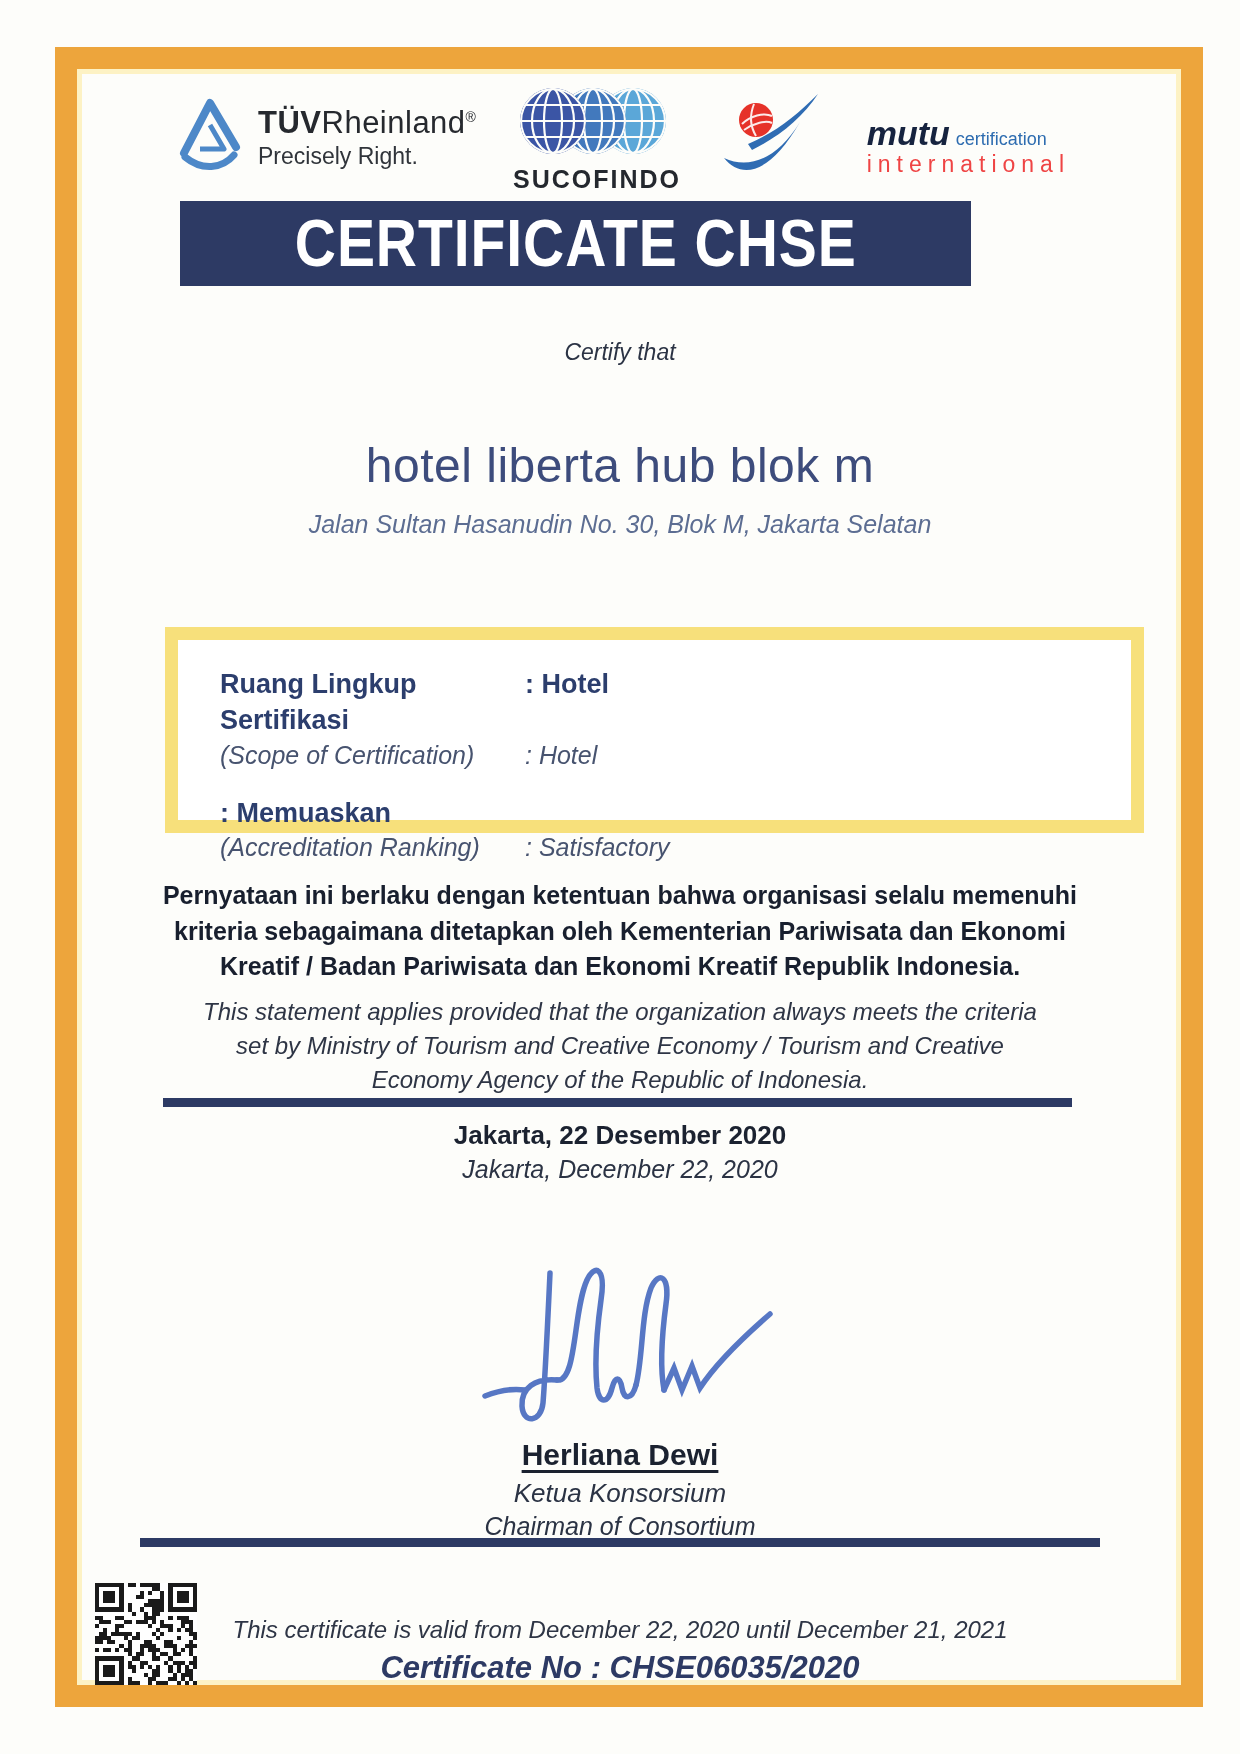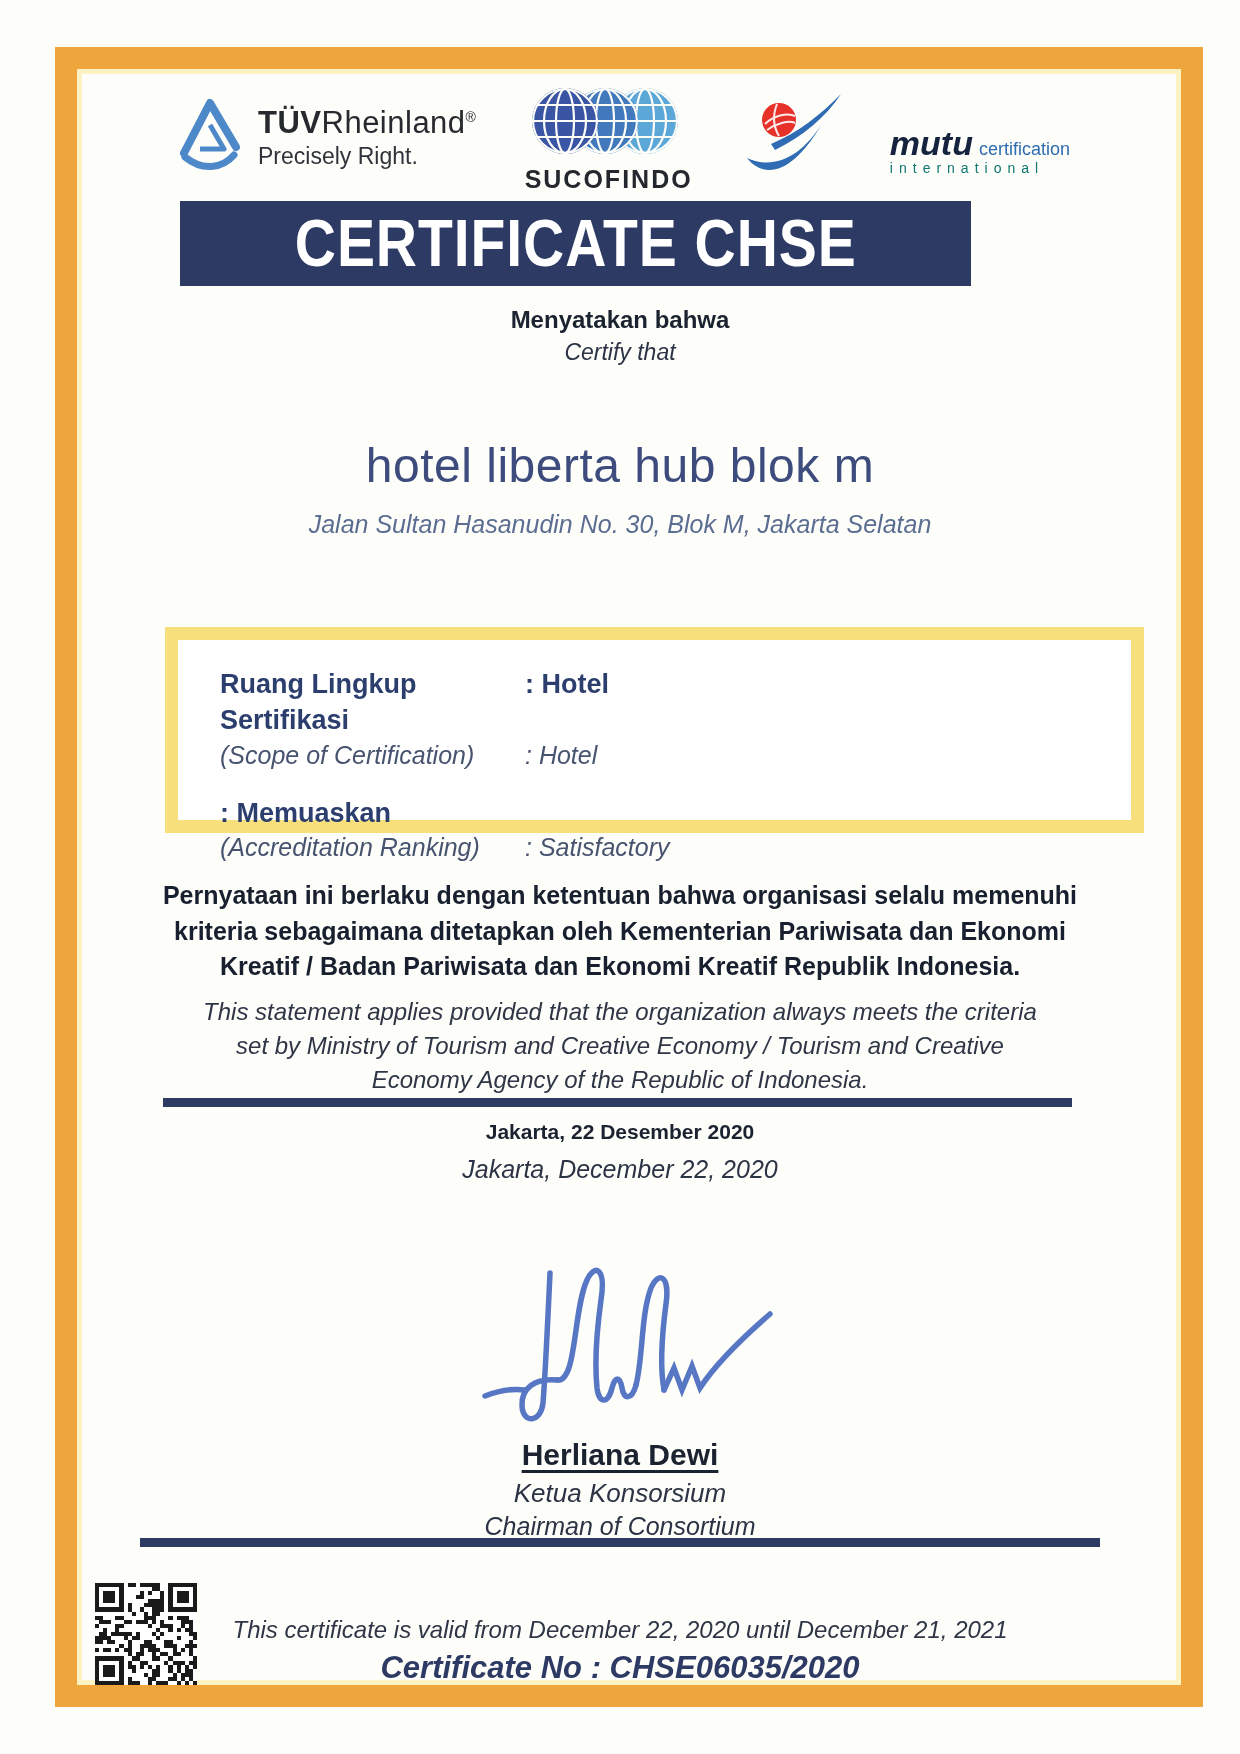--- a/index.html
+++ b/index.html
@@ -24,21 +24,21 @@
   .tuv-text .brand b { font-weight:bold; }
   .tuv-text .reg { font-size:14px; vertical-align:super; color:#26292e; }
   .tuv-text .tagline { font-size:23px; color:#30343a; margin-top:2px; }
   .suco { display:flex; flex-direction:column; align-items:center; margin-top:4px; }
   .suco-label { font-size:25px; font-weight:bold; color:#24282e; letter-spacing:2px; margin-top:4px; }
   .mutu { display:flex; align-items:flex-end; gap:4px; }
   .mutu-text { display:flex; flex-direction:column; line-height:1.05; padding-bottom:6px;margin-left:41px; }
   .mutu-line1 { display:flex; align-items:baseline; gap:6px; }
   .mutu-brand { font-size:34px; font-weight:bold; font-style:italic; color:#16233f; }
   .mutu-cert { font-size:18px; color:#2d6cb0; }
-  .mutu-intl { font-size:14px; color:#0f766e; letter-spacing:6px; }
+  .mutu-intl { font-size:23px; color:#ef4444; letter-spacing:6px; }
 
   
   .banner { position:absolute; top:201px; left:180px; width:791px; height:85px;
             background:#2d3a64; display:flex; align-items:center; justify-content:center; }
   .banner-title { color:#ffffff; font-weight:bold; font-size:60px; letter-spacing:1px;
                   transform:scale(.95,1.12); white-space:nowrap; }
 
   .intro-id { top:306px; font-size:24px; font-weight:bold; color:#1b2230; }
   .intro-en { top:339px; font-size:23px; font-style:italic; color:#2b3344; }
   .hotel-name { top:438px; font-size:48px; font-weight:normal; color:#3d4c7c; letter-spacing:.5px; }
@@ -55,21 +55,21 @@
 
   .para-id { top:878px; font-size:25px; font-weight:bold; color:#181f2e;
              line-height:1.42; white-space:pre-line; }
   .para-en { top:995px; font-size:24px; font-style:italic; color:#2e3545;
              line-height:1.42; white-space:pre-line; }
 
   .rule { position:absolute; height:9px; background:#2d3a64; }
   .rule1 { top:1098px; left:163px; width:909px; }
   .rule2 { top:1538px; left:140px; width:960px; }
 
-  .date-id { top:1120px; font-size:21px; font-weight:bold; color:#1b2230; }
+  .date-id { top:1120px; font-size:26px; font-weight:bold; color:#1b2230; }
   .date-en { top:1155px; font-size:25px; font-style:italic; color:#2b3344; }
 
   .sig-wrap { position:absolute; top:1218px; left:0; right:0; display:flex; justify-content:center; }
   .sig-name { top:1438px; font-size:30px; font-weight:bold; color:#1b2230;
               text-decoration:underline; text-underline-offset:5px; }
   .sig-title-id { top:1478px; font-size:26px; font-style:italic; color:#2b3344; }
   .sig-title-en { top:1512px; font-size:25px; font-style:italic; color:#2b3344; }
 
   .valid-id { top:1582px; font-size:26px; font-weight:bold; color:#181f2e; }
   .valid-en { top:1616px; font-size:24px; font-style:italic; color:#2e3545; }
@@ -171,21 +171,20 @@
         </span>
         <span class="mutu-intl">international</span>
       </span>
     </div>
   </div>
 
   <div class="banner">
     <div class="banner-title">CERTIFICATE CHSE</div>
   </div>
 
-  <div class="abs intro-id">Menyatakan bahwa</div>
   <div class="abs intro-en">Certify that</div>
 
   <div class="abs hotel-name">hotel liberta hub blok m</div>
   <div class="abs address">Jalan Sultan Hasanudin No. 30, Blok M, Jakarta Selatan</div>
 
   <div class="scope-box">
     <div class="scope-row bold">
       <span class="lbl">Ruang Lingkup Sertifikasi</span>
       <span class="val">: Hotel</span>
     </div>

